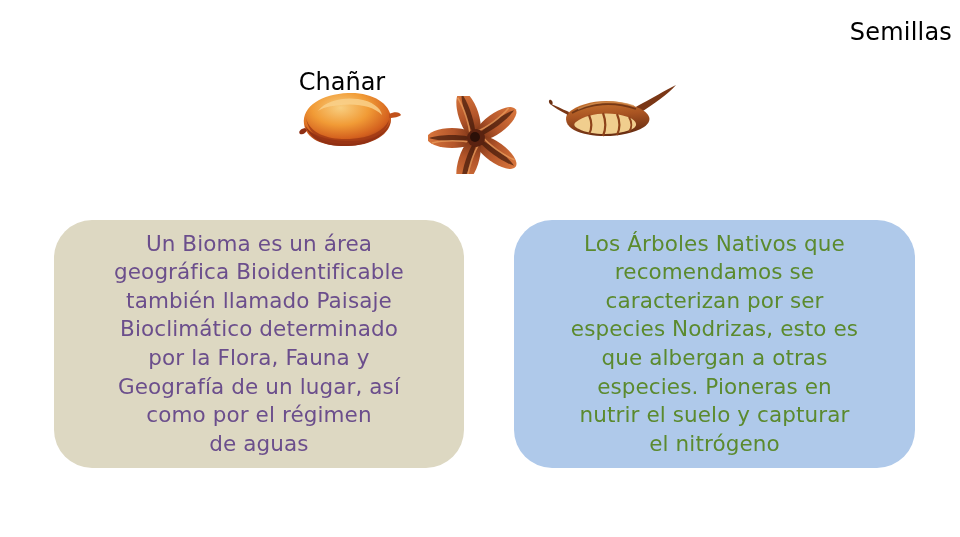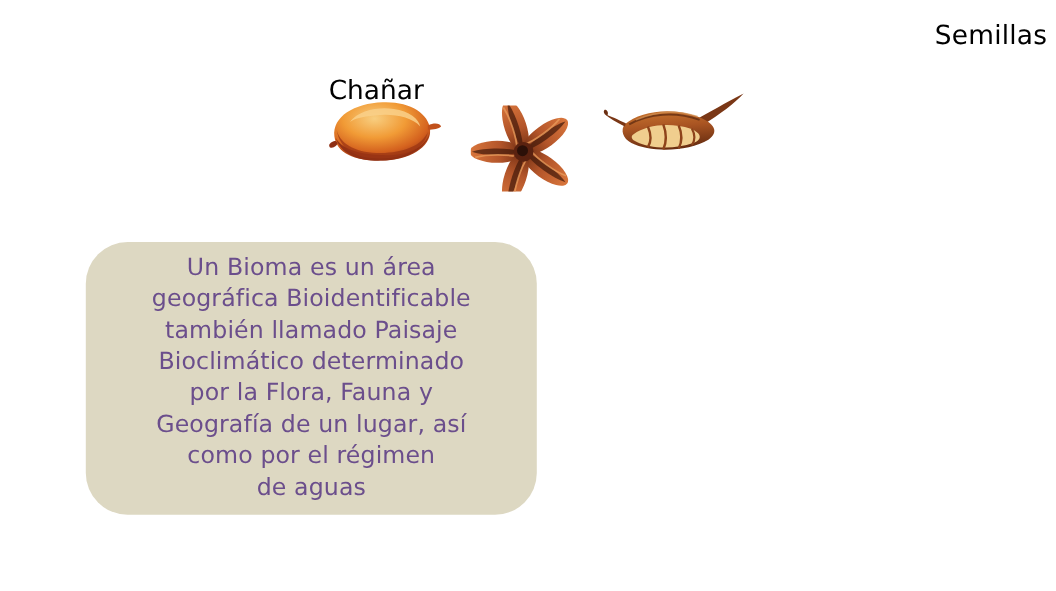--- a/index.html
+++ b/index.html
@@ -68,21 +68,21 @@
     top: 220px;
     height: 248px;
     border-radius: 38px;
     box-sizing: border-box;
     display: flex;
     align-items: center;
     justify-content: center;
     padding: 6px 14px;
   }
   .panel-bioma {
-    left: 78px;
+    left: 54px;
     width: 410px;
     background: #DDD8C2;
   }
   .panel-arboles {
     left: 514px;
     width: 401px;
     background: #AFC9EA;
   }
 
   .panel-text {
@@ -209,14 +209,24 @@
     <div class="panel-text text-bioma">Un Bioma es un área
 geográfica Bioidentificable
 también llamado Paisaje
 Bioclimático determinado
 por la Flora, Fauna y
 Geografía de un lugar, así
 como por el régimen
 de aguas</div>
   </div>
 
+  <div class="panel panel-arboles">
+    <div class="panel-text text-arboles">Los Árboles Nativos que
+recomendamos se
+caracterizan por ser
+especies Nodrizas, esto es
+que albergan a otras
+especies. Pioneras en
+nutrir el suelo y capturar
+el nitrógeno</div>
+  </div>
 
 </div>
 
 </body></html>

